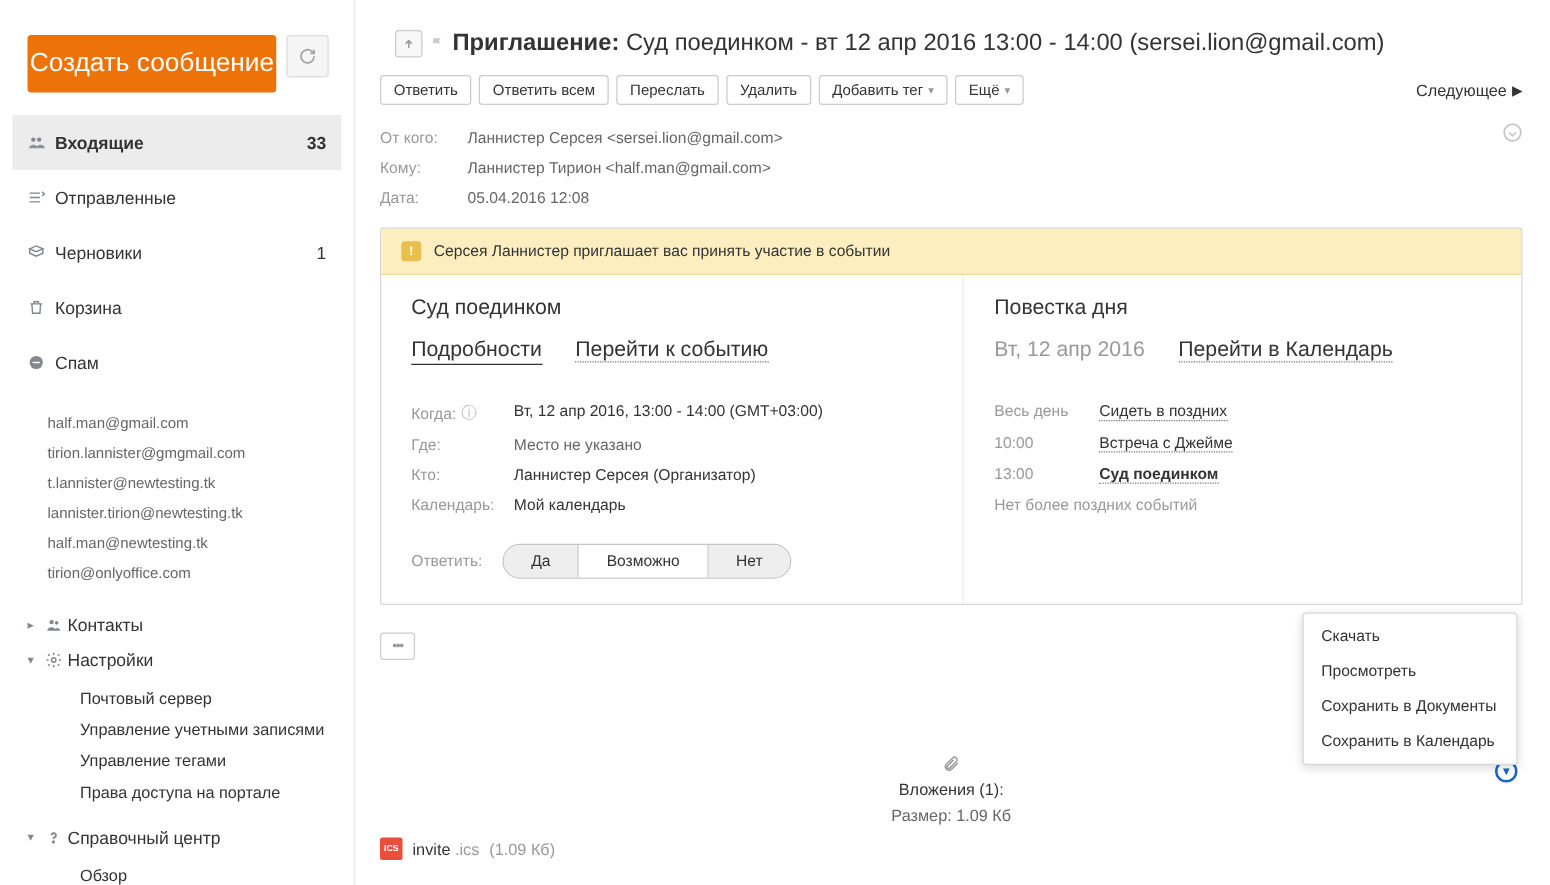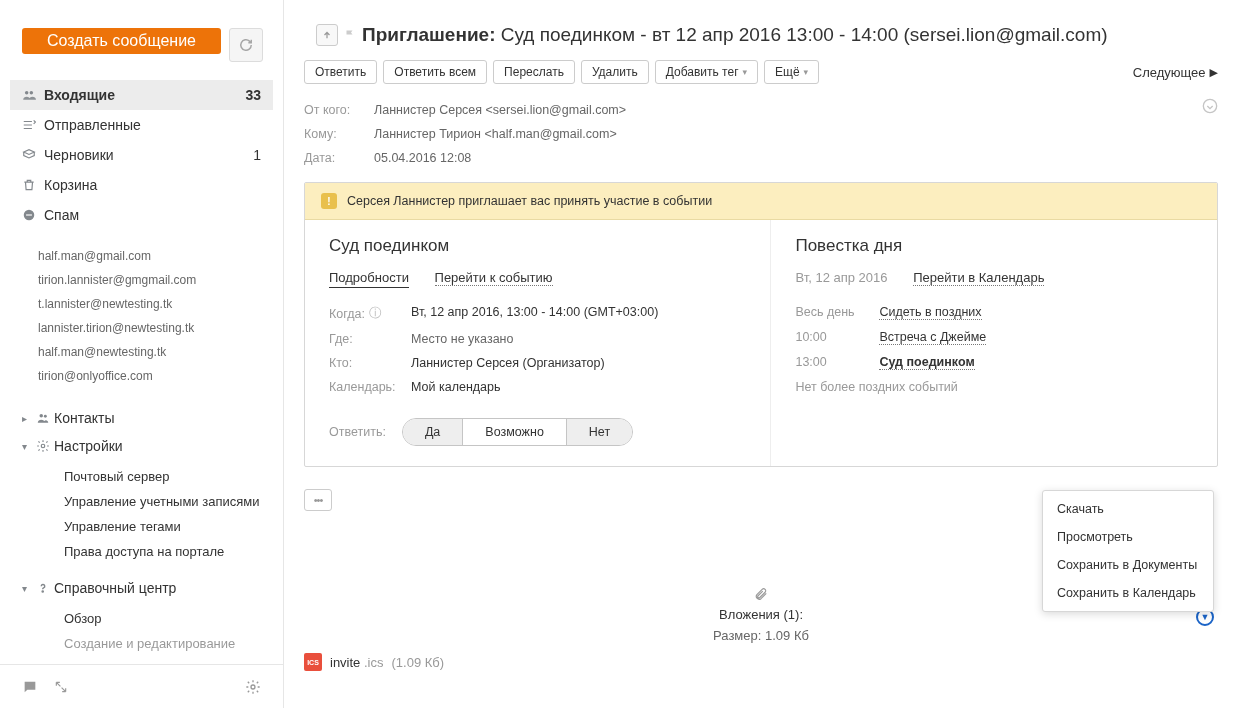--- a/index.html
+++ b/index.html
@@ -1,22 +1,22 @@
 <!DOCTYPE html>
 <html><head>
 <meta charset="utf-8">
 <style>
   * { box-sizing: border-box; margin: 0; padding: 0; }
   body { font-family: "Helvetica Neue", Arial, sans-serif; font-size: 13px; color: #333; background: #fff; width: 1240px; height: 708px; overflow: hidden; display: flex; }
   .sidebar { width: 284px; height: 100%; border-right: 1px solid #e6e6e6; display: flex; flex-direction: column; padding-top: 28px; }
   .compose-row { display: flex; padding: 0 20px 18px 22px; gap: 8px; }
-  .compose-btn { flex: 1; background: #ed7309; color: #fff; border: none; border-radius: 3px; font-size: 16px; height: 26px; display:flex; align-items:center; justify-content:center; cursor:pointer; }
+  .compose-btn { flex: 1; background: #ed7309; color: #fff; border: none; border-radius: 3px; font-size: 21px; height: 46px; display:flex; align-items:center; justify-content:center; cursor:pointer; }
   .refresh-btn { width: 34px; height:34px; background: #f5f5f5; border:1px solid #dcdcdc; border-radius:3px; display:flex; align-items:center; justify-content:center; color:#a6a6a6; cursor:pointer;}
   .folders { list-style:none; padding:0 10px 14px 10px;}
-  .folders li { display:flex; align-items:center; height:30px; padding:0 12px; font-size:14px; color:#333; cursor:pointer; border-radius:0;}
+  .folders li { display:flex; align-items:center; height:44px; padding:0 12px; font-size:14px; color:#333; cursor:pointer; border-radius:0;}
   .folders li .icn { width:22px; display:inline-flex; color:#83888d; font-size:14px;}
   .folders li .label { flex:1; }
   .folders li .count { color:#333; font-size:14px;}
   .folders li.active { background:#ececec; font-weight:bold;}
   .acct-list { list-style:none; padding:0 22px 16px 38px;}
   .acct-list li { font-size:12px; color:#666; padding:5px 0; cursor:pointer;}
   .section-hdr { display:flex; align-items:center; padding:6px 22px; font-size:14px; color:#333; cursor:pointer;}
   .section-hdr .caret { width:14px; color:#83888d; font-size:10px;}
   .section-hdr .sicn { width:18px; color:#83888d;}
   .settings-sub { list-style:none; padding:4px 0 10px 64px;}
@@ -40,21 +40,21 @@
   .meta-row .mv{color:#666;}
   .meta .expander{float:right;color:#c5c5c5;cursor:pointer;font-size:16px;}
   .invite-card{border:1px solid #d7d7d7;border-radius:2px;overflow:hidden;margin-bottom:22px;}
   .invite-bar{background:#fceebf;border-bottom:1px solid #e9daa3;padding:10px 16px;font-size:12.5px;color:#333;display:flex;align-items:center;gap:10px;}
   .invite-bar .warn { color:#fff;background:#e9c04d;width:16px;height:16px;border-radius:3px;display:inline-flex;align-items:center;justify-content:center;font-size:10px;font-weight:bold;}
   .invite-body{display:flex;}
   .inv-col{padding:16px 24px 20px 24px;}
   .inv-col.left{flex:1.05;border-right:1px solid #eee;}
   .inv-col.right{flex:1;}
   .inv-title{font-size:17px;font-weight:normal;color:#333;margin-bottom:14px;}
-  .inv-subnav{font-size:13px;margin-bottom:20px;}
+  .inv-subnav{font-size:17px;margin-bottom:32px;}
   .inv-subnav a{color:#333;text-decoration:none;border-bottom:1px solid transparent;cursor:pointer;margin-right:22px;}
   .inv-subnav a.active{border-bottom:1px solid #333;padding-bottom:2px;}
   .inv-subnav a.link{border-bottom:1px dotted #777;}
   .kv{font-size:12.5px;color:#666;margin-bottom:10px;display:flex;}
   .kv .k{width:82px;color:#999;display:inline-flex;align-items:center;gap:4px;}
   .kv .v{color:#333;}
   .agenda-row{font-size:12.5px;color:#999;display:flex;gap:14px;margin-bottom:10px;}
   .agenda-row .t{width:70px;}
   .agenda-row a{color:#333;border-bottom:1px dotted #777;text-decoration:none;cursor:pointer;}
   .agenda-row a.bold{font-weight:bold;}

